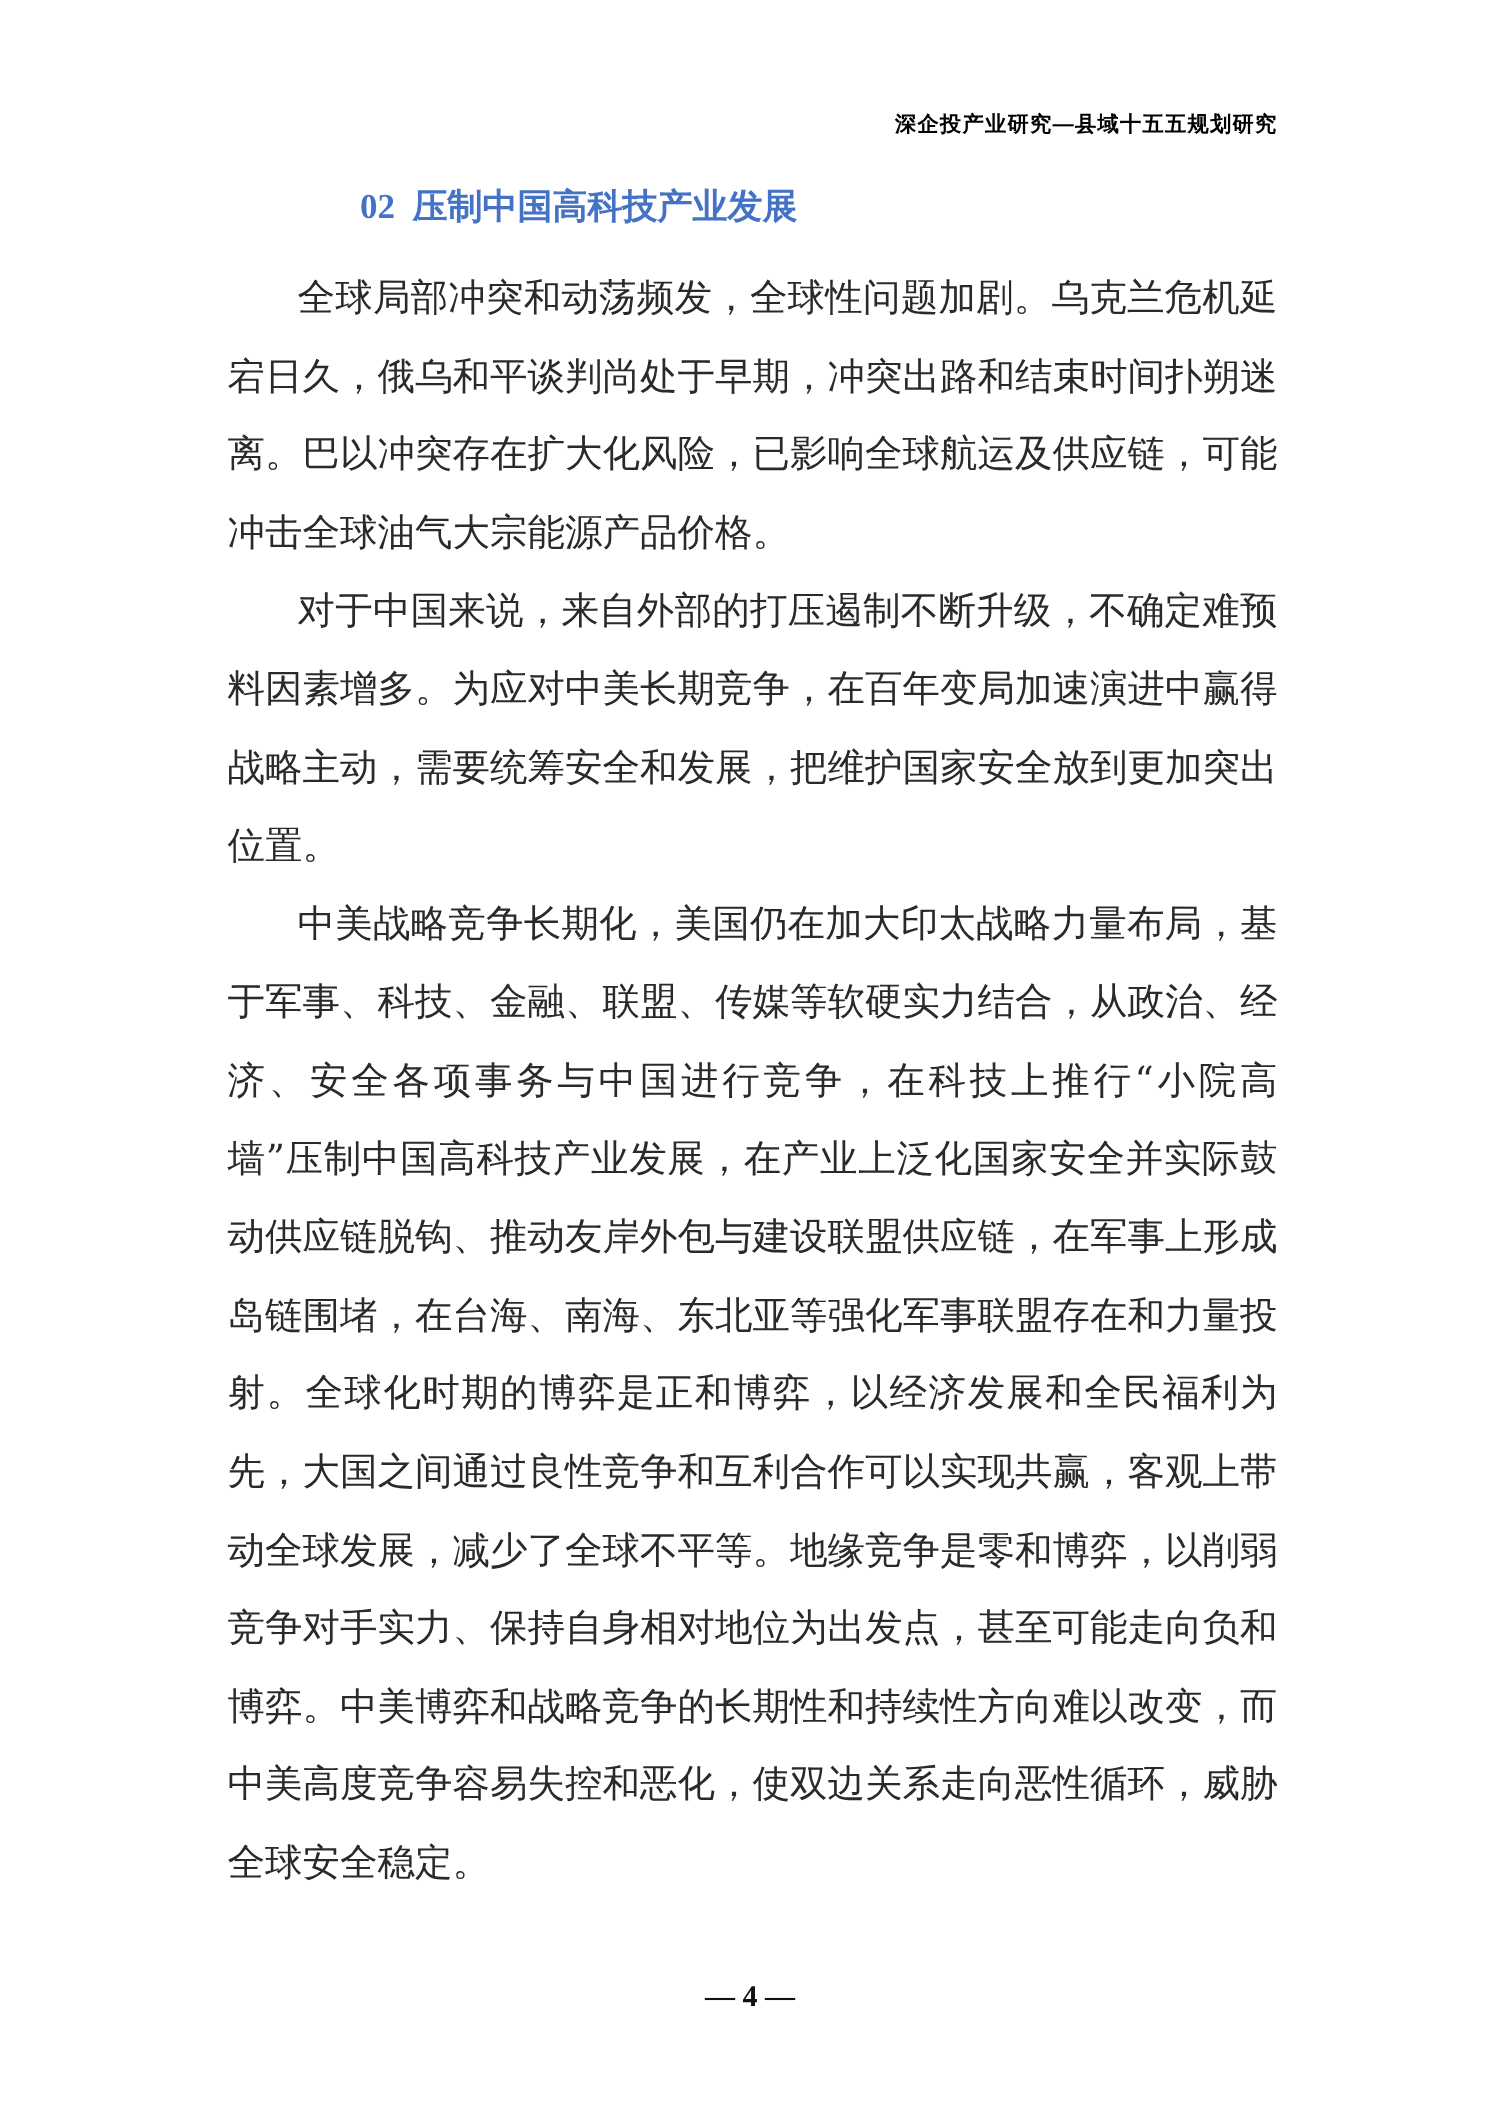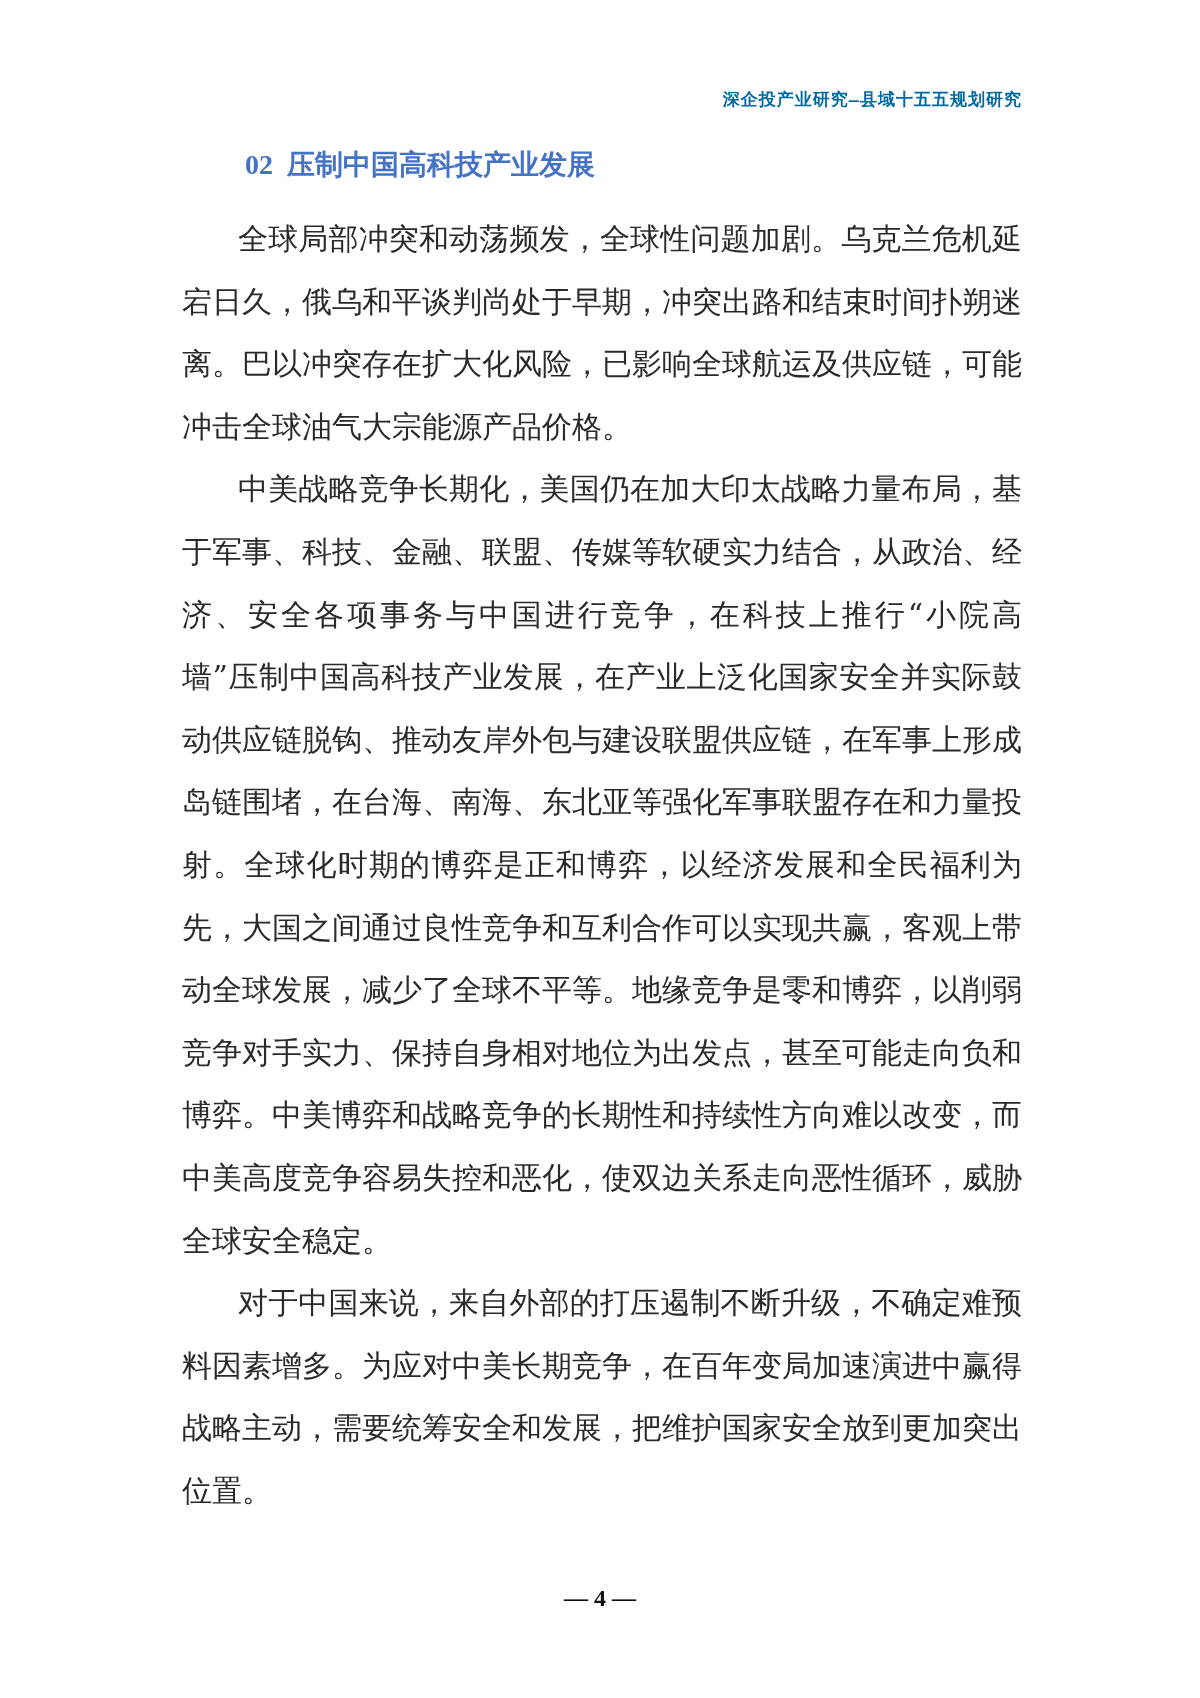--- a/index.html
+++ b/index.html
@@ -12,40 +12,41 @@
       height: 1698px;
       position: relative;
       overflow: hidden;
       font-family: "DejaVu Serif", "Liberation Serif", serif;
       color: #222222;
     }
     .running-header {
       position: absolute;
       top: 88px;
       right: 178px;
-      font-family: Liberation Mono, monospace;
+      font-family: Liberation Sans, sans-serif;
       font-weight: bold;
       font-size: 17px;
       letter-spacing: 1px;
-      color: #0369a1;
+      color: #000000;
       white-space: nowrap;
     }
     .section-title {
       position: absolute;
       top: 146px;
       left: 245px;
       font-family: "DejaVu Sans", "Liberation Sans", sans-serif;
       font-weight: bold;
       font-size: 28px;
       color: #4472c4;
       white-space: nowrap;
     }
     .section-title .num {
       font-family: "Liberation Serif", "DejaVu Serif", serif;
       margin-right: 14px;
+      margin-left: 43px;
     }
     .body-text {
       position: absolute;
       top: 208px;
       left: 182px;
       width: 840px;
       font-size: 30px;
       line-height: 62.6px;
       color: #2a2a2a;
       text-align: justify;
@@ -70,17 +71,17 @@
 <body>
 
 <div class="running-header">深企投产业研究—县域十五五规划研究</div>
 
 <div class="section-title">
   <span class="num">02</span><span>压制中国高科技产业发展</span>
 </div>
 
 <div class="body-text">
   <p>全球局部冲突和动荡频发，全球性问题加剧。乌克兰危机延宕日久，俄乌和平谈判尚处于早期，冲突出路和结束时间扑朔迷离。巴以冲突存在扩大化风险，已影响全球航运及供应链，可能冲击全球油气大宗能源产品价格。</p>
+  <p>对于中国来说，来自外部的打压遏制不断升级，不确定难预料因素增多。为应对中美长期竞争，在百年变局加速演进中赢得战略主动，需要统筹安全和发展，把维护国家安全放到更加突出位置。</p>
   <p>中美战略竞争长期化，美国仍在加大印太战略力量布局，基于军事、科技、金融、联盟、传媒等软硬实力结合，从政治、经济、安全各项事务与中国进行竞争，在科技上推行“小院高墙”压制中国高科技产业发展，在产业上泛化国家安全并实际鼓动供应链脱钩、推动友岸外包与建设联盟供应链，在军事上形成岛链围堵，在台海、南海、东北亚等强化军事联盟存在和力量投射。全球化时期的博弈是正和博弈，以经济发展和全民福利为先，大国之间通过良性竞争和互利合作可以实现共赢，客观上带动全球发展，减少了全球不平等。地缘竞争是零和博弈，以削弱竞争对手实力、保持自身相对地位为出发点，甚至可能走向负和博弈。中美博弈和战略竞争的长期性和持续性方向难以改变，而中美高度竞争容易失控和恶化，使双边关系走向恶性循环，威胁全球安全稳定。</p>
-  <p>对于中国来说，来自外部的打压遏制不断升级，不确定难预料因素增多。为应对中美长期竞争，在百年变局加速演进中赢得战略主动，需要统筹安全和发展，把维护国家安全放到更加突出位置。</p>
 </div>
 
 <div class="page-number">— 4 —</div>
 
 </body></html>

